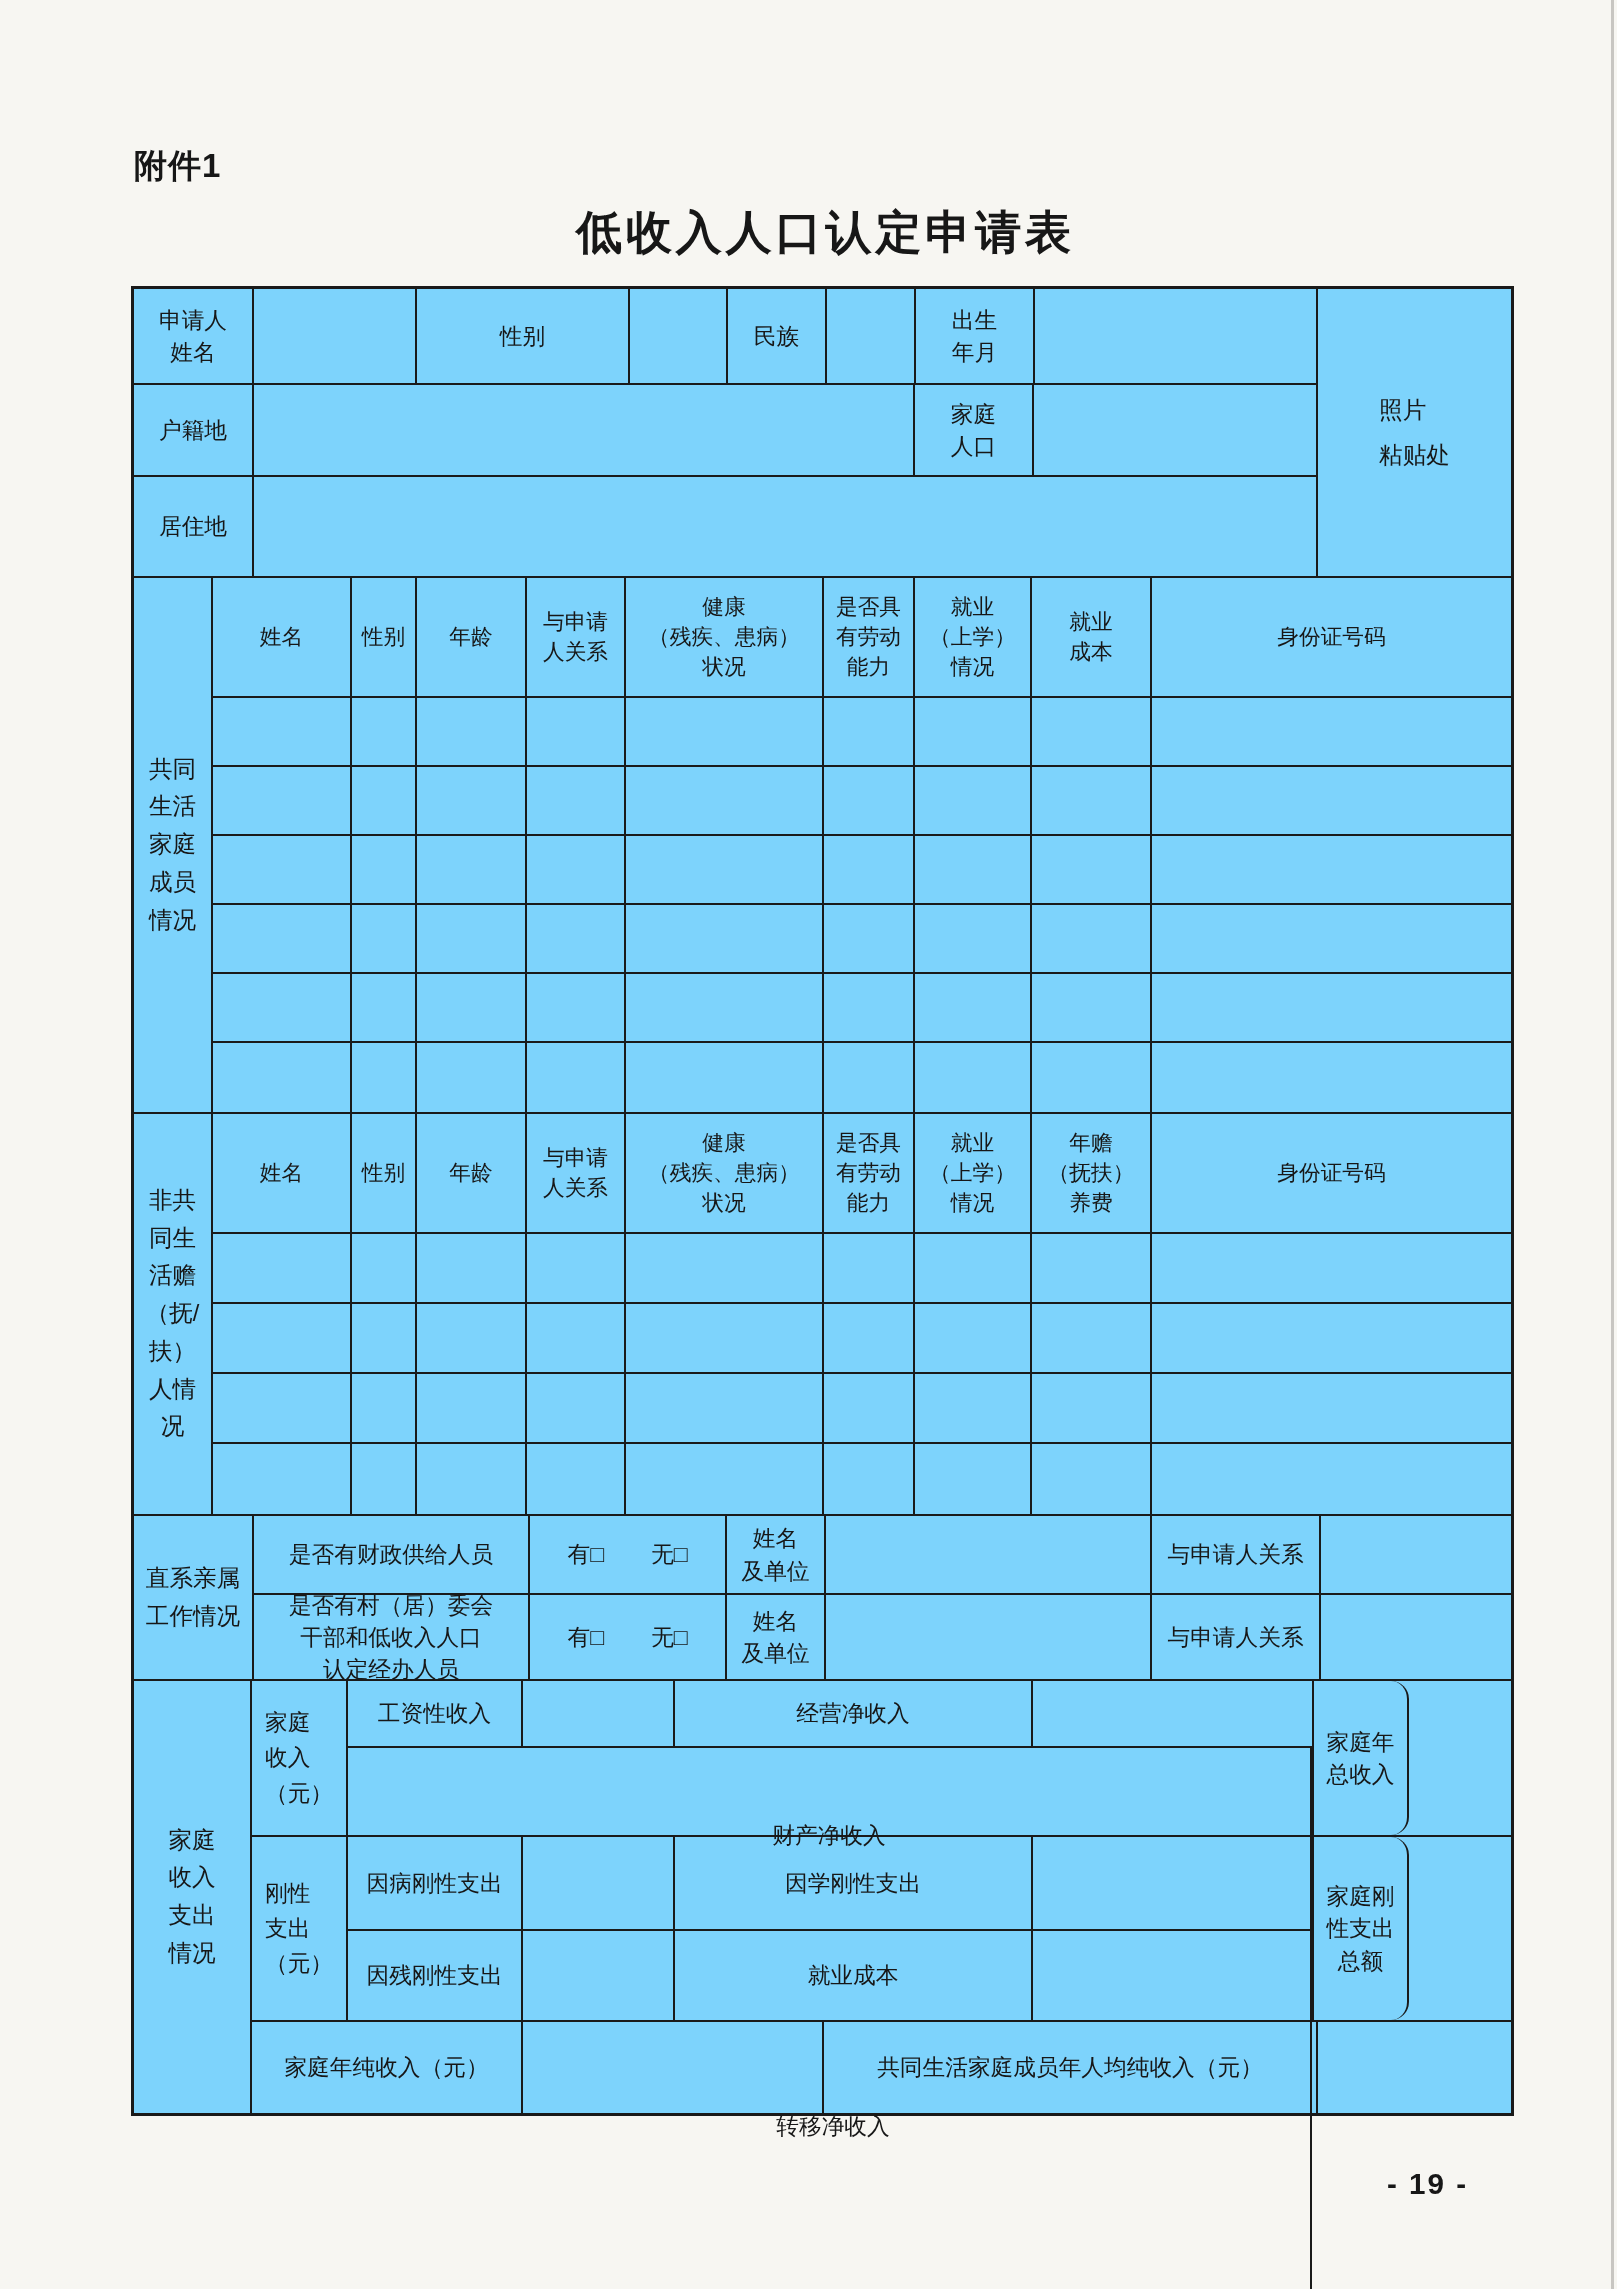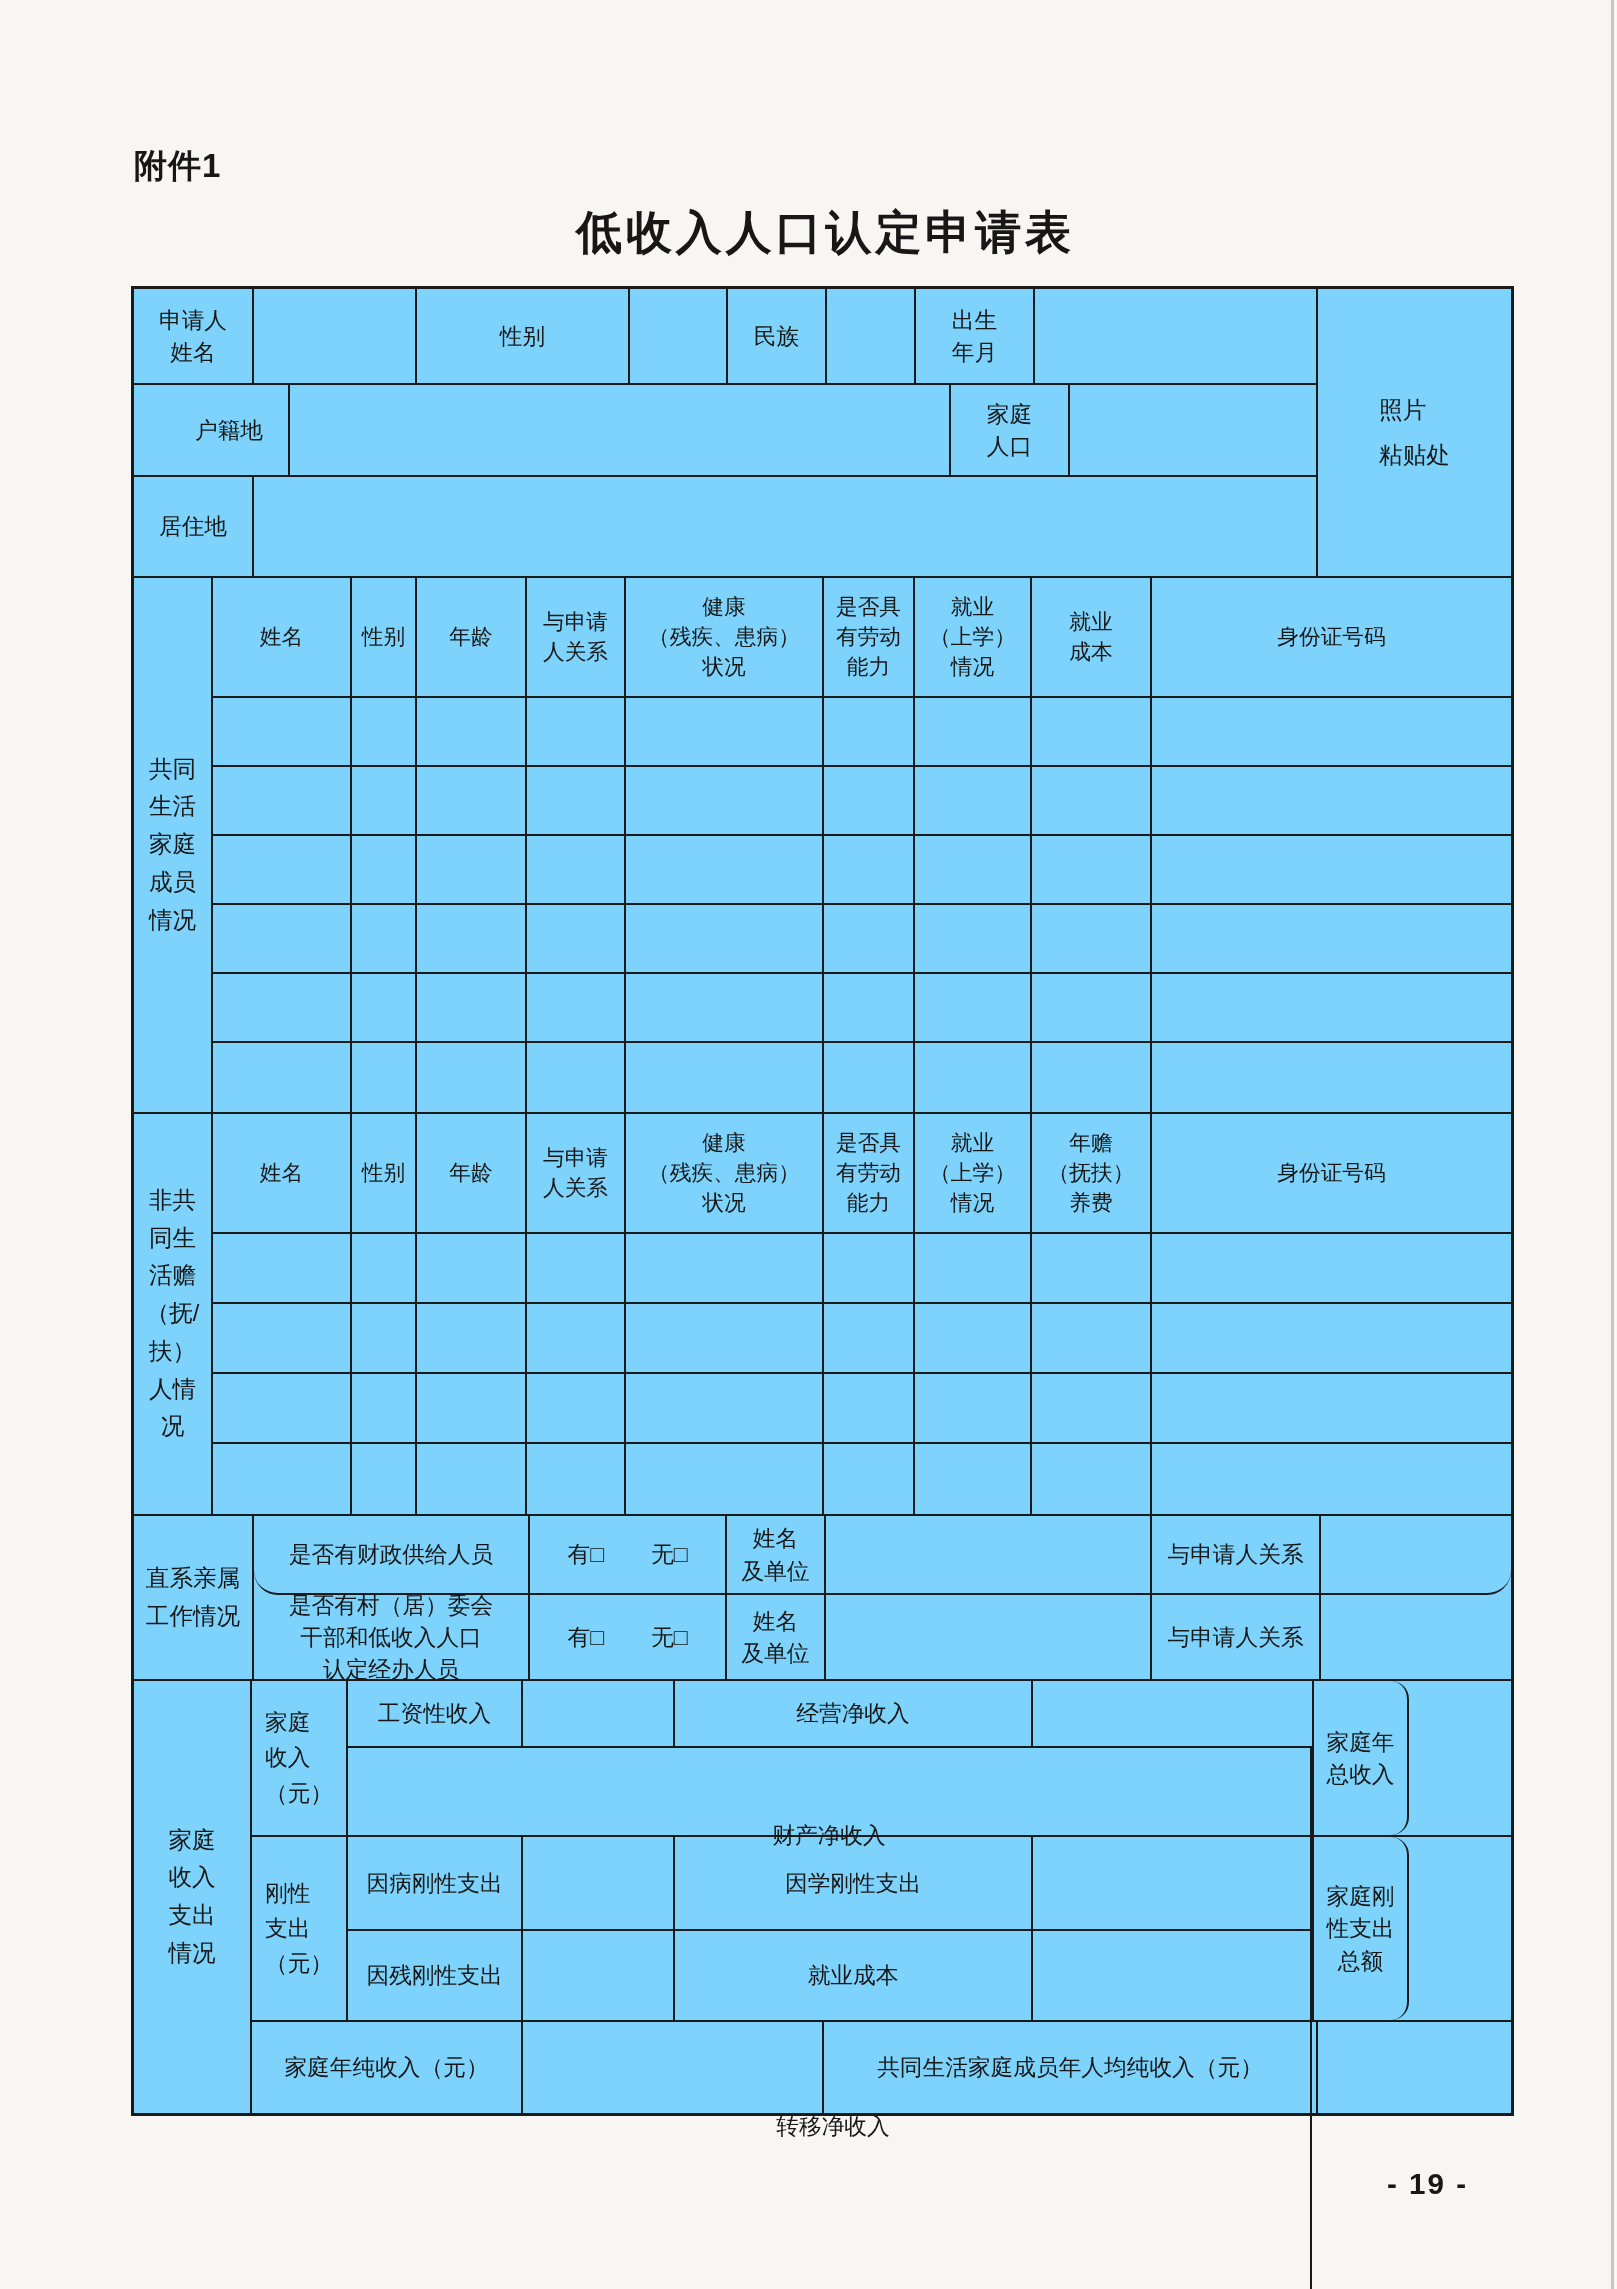--- a/index.html
+++ b/index.html
@@ -37,36 +37,36 @@
     flex:0 0 79px; display:flex; align-items:center; justify-content:center;
     text-align:center; white-space:pre-line; border-right:2px solid #1a1a1a;
     font-size:23.6px; line-height:1.6;
   }
   .sec { display:flex; align-items:stretch; }
 
   
   .secA-left { flex:0 0 1184px; border-right:2px solid #1a1a1a; display:flex; flex-direction:column; }
   .photo-cell { flex:1 1 auto; display:flex; align-items:center; justify-content:center;
                 white-space:pre-line; font-size:23.6px; line-height:1.9; }
-  .rA1 { height:96px; } .rA2 { height:92px;padding-left:36px; } .rA3 { height:99px; }
+  .rA1 { height:96px; } .rA2 { height:92px; } .rA3 { height:99px; }
 
   
   .m-rows { flex:1 1 auto; display:flex; flex-direction:column; }
   .mh { height:120px; }
   .mr { height:69px; }
   .mrc { height:70px; }
   .m-rows .row:last-child { border-bottom:none; }
   .mc1{flex-basis:139px;} .mc2{flex-basis:65px;} .mc3{flex-basis:110px;}
   .mc4{flex-basis:99px;} .mc5{flex-basis:198px;} .mc6{flex-basis:91px;}
   .mc7{flex-basis:117px;} .mc8{flex-basis:120px;}
 
   
   .vlabelW { flex-basis:120px;font-family:Liberation Serif, serif; }
   .secD-c { flex:1 1 auto; display:flex; flex-direction:column; }
-  .rD1 { height:79px;border-radius:24px; } .rD2 { height:84px; }
+  .rD1 { height:79px; } .rD2 { height:84px; }
   .dq { flex-basis:276px; font-size:22.7px; }
   .dchk { flex-basis:197px; justify-content:space-around; padding:0 13.8px; }
   .dnm { flex-basis:99px; } .dbk { flex-basis:326px; } .drl { flex-basis:169px; }
 
   
   .vlabelE { flex-basis:118px; }
   .secE-c { flex:1 1 auto; display:flex; flex-direction:column; }
   .e-group { display:flex; align-items:stretch; }
   .e-sub { flex:0 0 96px; display:flex; align-items:center; justify-content:center;
            white-space:pre-line; border-right:2px solid #1a1a1a; font-size:22.7px; line-height:1.55; }

